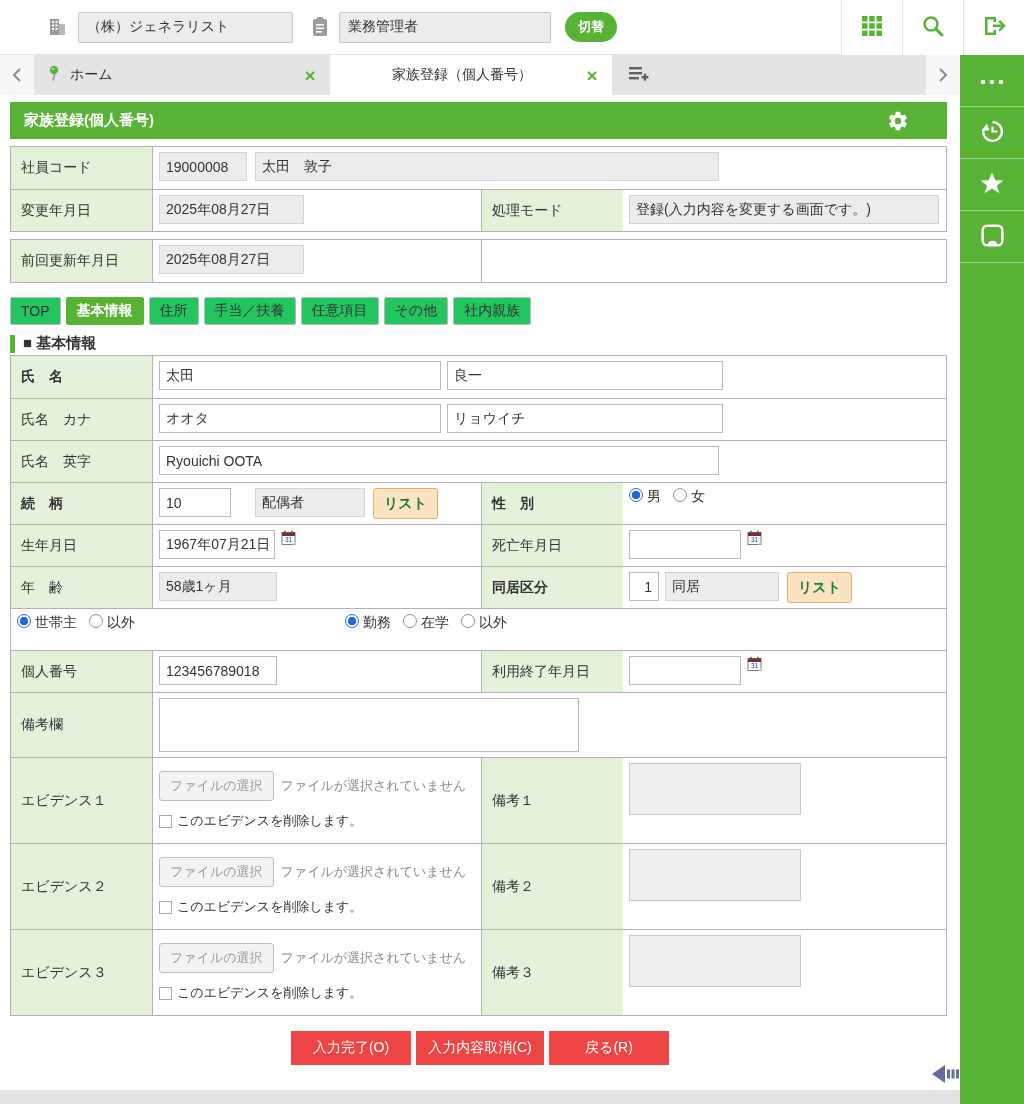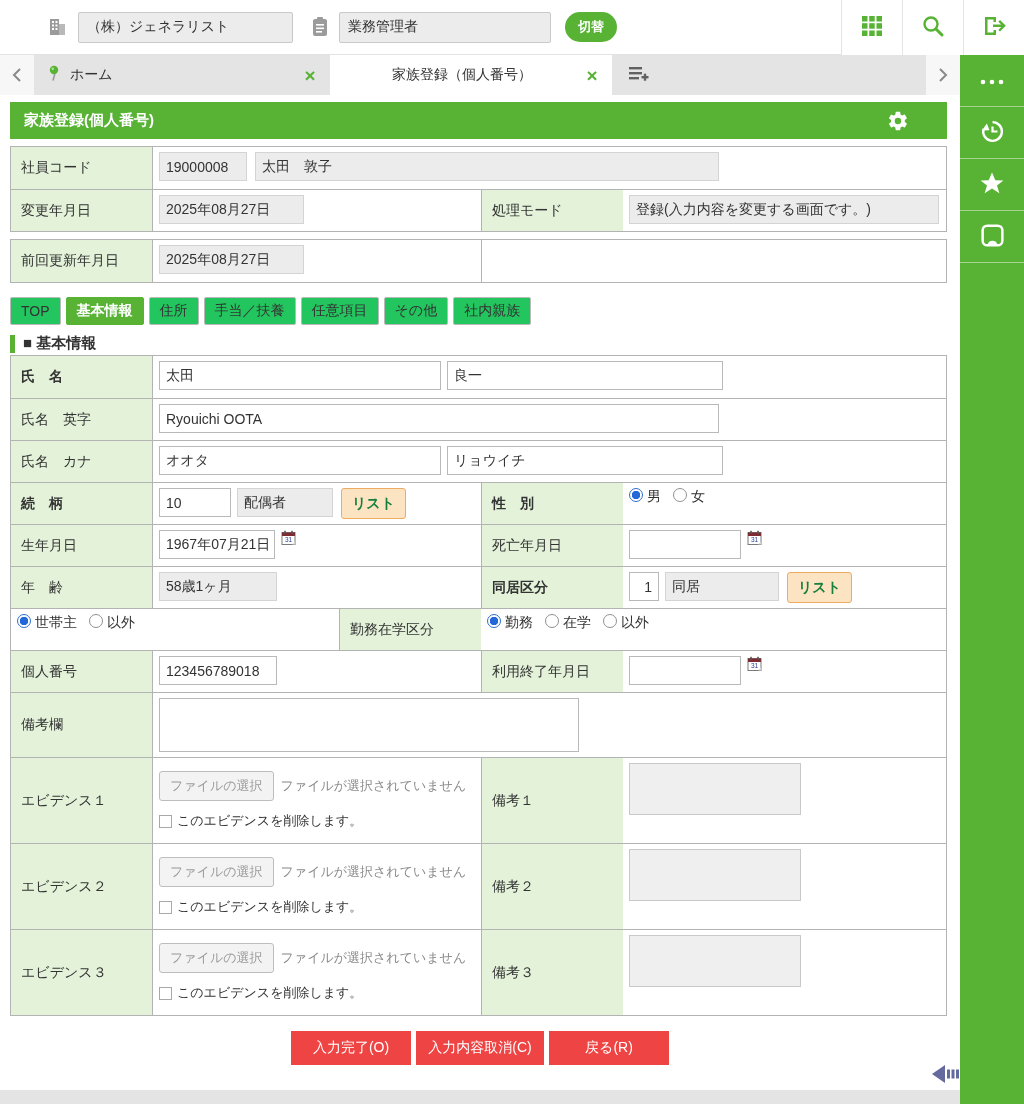--- a/index.html
+++ b/index.html
@@ -289,44 +289,44 @@
           <span>氏　名</span>
         </div>
       <div class="cell cflex">
         <input class="in" style="width: 282px;" value="太田">
         <input class="in" style="width: 276px; margin-left: 6px;" value="良一">
       </div>
     </div>
 
     <div class="frow">
       <div class="lbl">
-          <span>氏名　英字</span>
-        </div>
-      <div class="cell cflex">
-        <input class="in" style="width: 560px;" value="Ryouichi OOTA">
-      </div>
-    </div>
-
-    <div class="frow">
-      <div class="lbl">
           <span>氏名　カナ</span>
         </div>
       <div class="cell cflex">
         <input class="in" style="width: 282px;" value="オオタ">
         <input class="in" style="width: 276px; margin-left: 6px;" value="リョウイチ">
       </div>
     </div>
 
     <div class="frow">
+      <div class="lbl">
+          <span>氏名　英字</span>
+        </div>
+      <div class="cell cflex">
+        <input class="in" style="width: 560px;" value="Ryouichi OOTA">
+      </div>
+    </div>
+
+    <div class="frow">
       <div class="lbl req">
           <span>続　柄</span>
         </div>
       <div class="cell c1">
         <input class="in" style="width: 72px;" value="10">
-        <input class="in ro" style="width: 96px; margin-left: 6px;" readonly="" value="配偶者">
+        <input class="in ro" style="width: 110px; margin-left: 24px;" readonly="" value="配偶者">
         <button class="list-btn">リスト</button>
       </div>
       <div class="lbl lbl2 req">
           <span>性　別</span>
         </div>
       <div class="cell cflex">
         <span class="radio sel"></span>
         <span class="rlabel">男</span>
         <span class="radio"></span>
         <span class="rlabel">女</span>
@@ -385,23 +385,20 @@
       </div>
     </div>
 
     <div class="frow">
       <div class="cell c1">
         <span class="radio sel"></span>
         <span class="rlabel">世帯主</span>
         <span class="radio"></span>
         <span class="rlabel">以外</span>
       </div>
-      <div class="lbl lbl2">
-          <span>勤務在学区分</span>
-        </div>
       <div class="cell cflex">
         <span class="radio sel"></span>
         <span class="rlabel">勤務</span>
         <span class="radio"></span>
         <span class="rlabel">在学</span>
         <span class="radio"></span>
         <span class="rlabel">以外</span>
       </div>
     </div>
 

